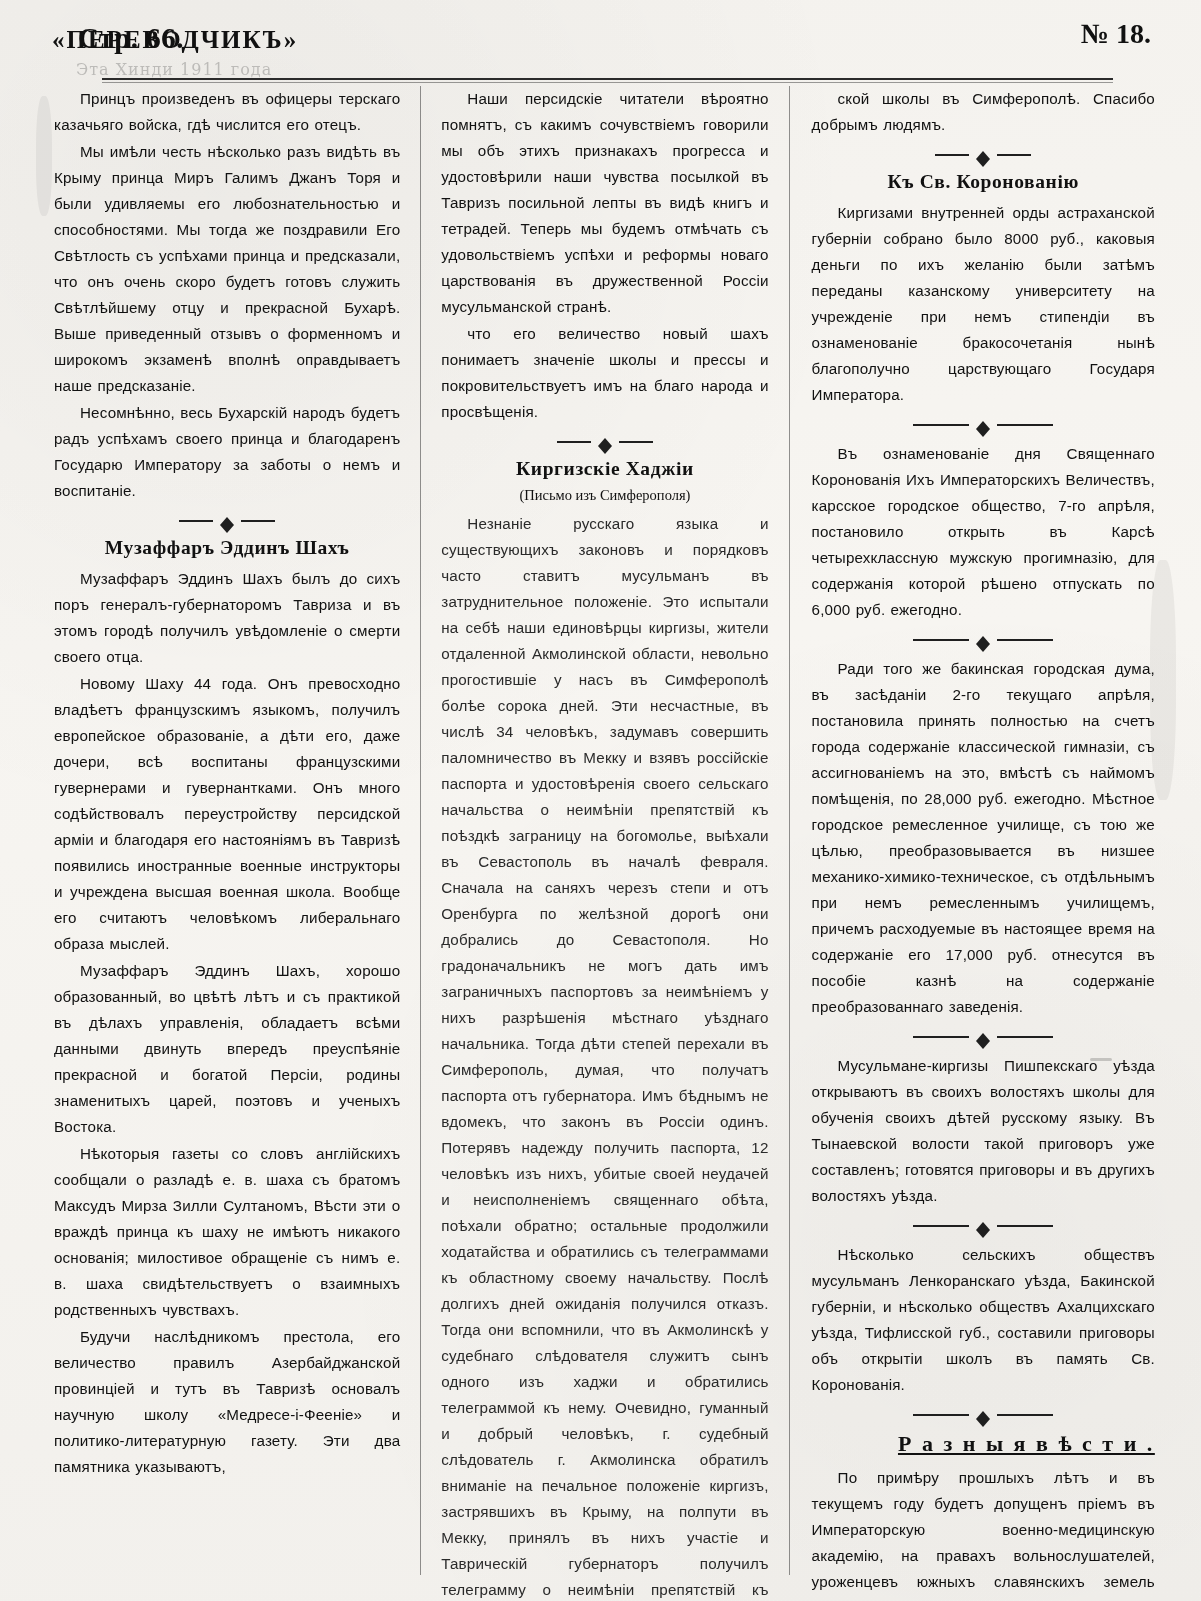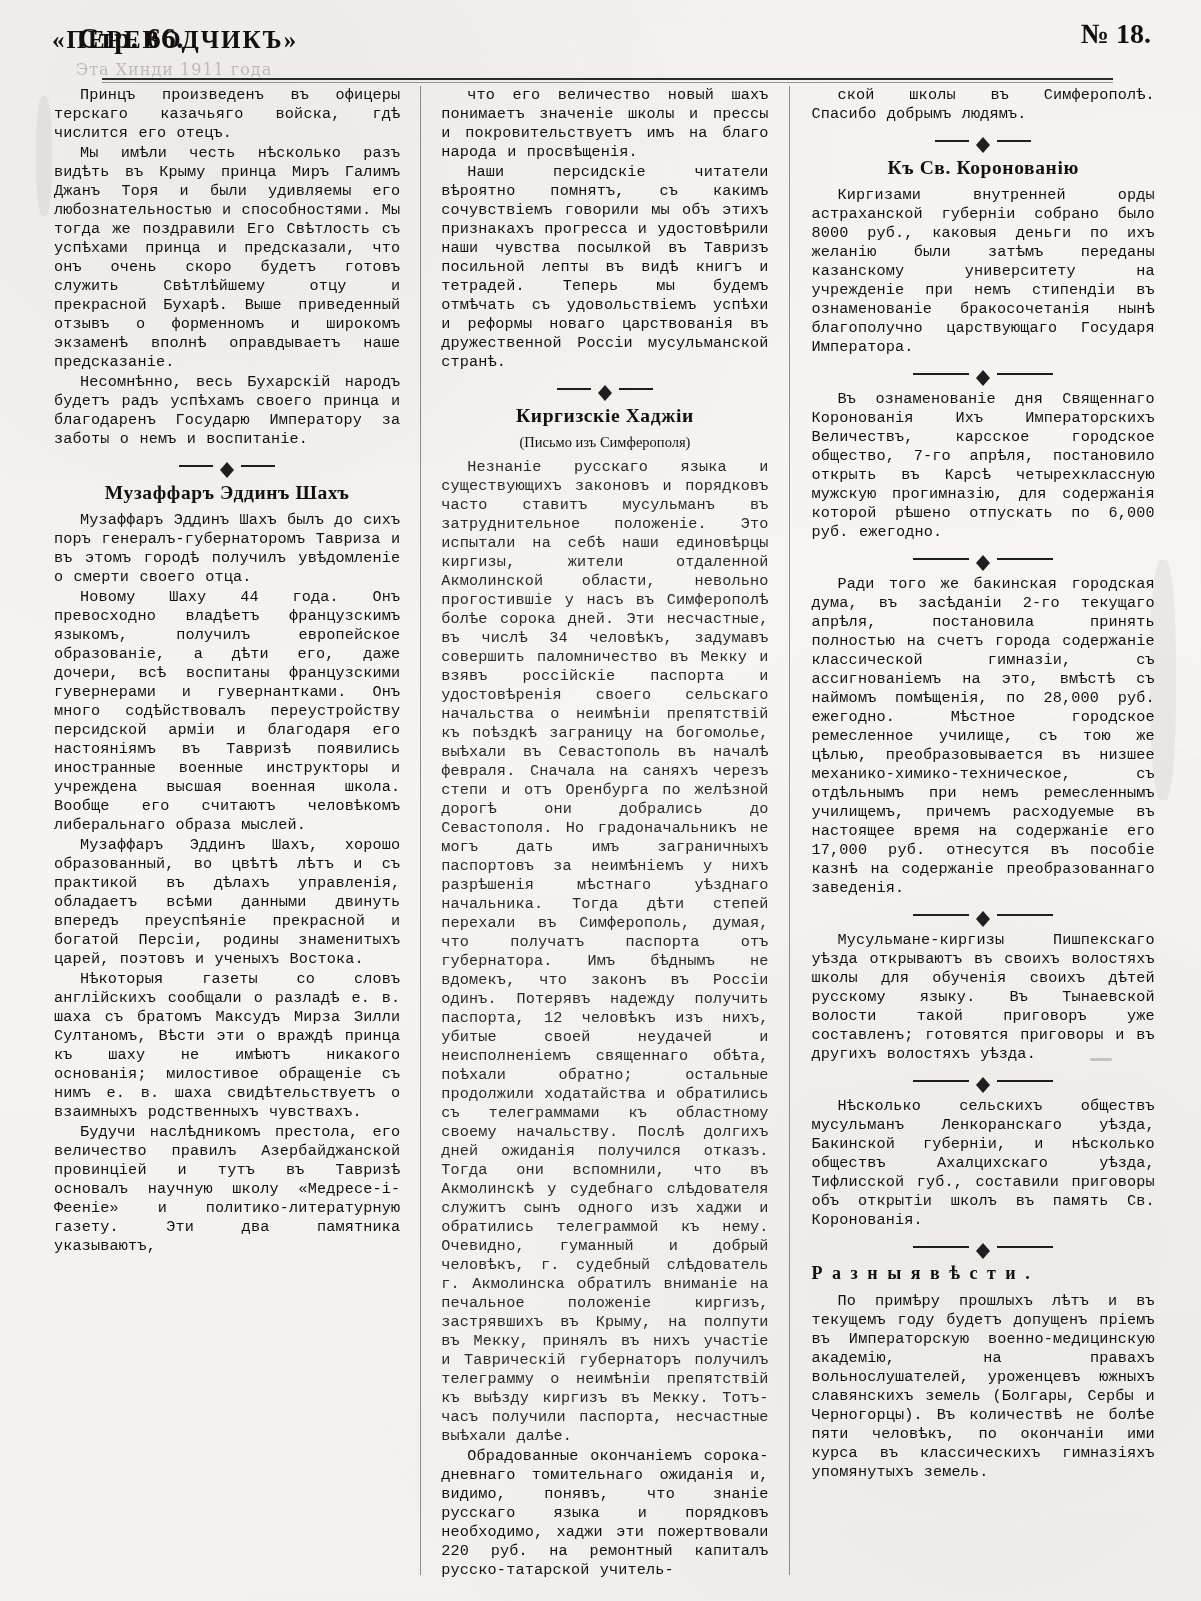--- a/index.html
+++ b/index.html
@@ -103,47 +103,48 @@
   }
   .col.c1 { padding-left: 2px; padding-right: 20px; }
   .col.c2 { padding-left: 20px; padding-right: 20px; }
   .col.c3 { padding-left: 22px; padding-right: 2px; }
 
   p.para {
     margin: 0 0 1px 0;
     text-indent: 26px;
     text-align: justify;
     font-size: 15.2px;
-    line-height: 19px;
-    font-family: Liberation Mono, monospace;
+    line-height: 26px;
+    font-family: Liberation Sans, sans-serif;
     letter-spacing: 0.15px;
     word-spacing: 1px;
   }
   p.para.faded { color: #2a2a2a; }
   .small-head {
     text-align: center;
     font-weight: bold;
     font-size: 19.5px;
     margin: 6px 0 7px 0;
     letter-spacing: 0.6px;
     font-family: "Liberation Serif", serif;
   }
   .sub-head {
     text-align: center;
     font-size: 14.5px;
     margin: 0 0 7px 0;
     font-family: "Liberation Serif", serif;
   }
   .section-head {
-    text-align: left;
-    font-weight: bold;
-    font-size: 18px;
+    text-align: right;
+    font-weight: bold;
+    font-size: 22px;
     margin: 4px 0 8px 0;
     letter-spacing: 2.5px;
     font-family: "Liberation Serif", serif;
+    text-decoration: underline;
   }
   
   .divider {
     display: flex;
     align-items: center;
     justify-content: center;
     margin: 9px 0 8px 0;
     height: 16px;
   }
   .divider .dline {
@@ -212,22 +213,22 @@
       <div class="small-head">Музаффаръ Эддинъ Шахъ</div>
 
       <p class="para">Музаффаръ Эддинъ Шахъ былъ до сихъ поръ генералъ-губернаторомъ Тавриза и въ этомъ городѣ получилъ увѣдомленіе о смерти своего отца.</p>
       <p class="para">Новому Шаху 44 года. Онъ превосходно владѣетъ французскимъ языкомъ, получилъ европейское образованіе, а дѣти его, даже дочери, всѣ воспитаны французскими гувернерами и гувернантками. Онъ много содѣйствовалъ переустройству персидской арміи и благодаря его настояніямъ въ Тавризѣ появились иностранные военные инструкторы и учреждена высшая военная школа. Вообще его считаютъ человѣкомъ либеральнаго образа мыслей.</p>
       <p class="para">Музаффаръ Эддинъ Шахъ, хорошо образованный, во цвѣтѣ лѣтъ и съ практикой въ дѣлахъ управленія, обладаетъ всѣми данными двинуть впередъ преуспѣяніе прекрасной и богатой Персіи, родины знаменитыхъ царей, поэтовъ и ученыхъ Востока.</p>
       <p class="para">Нѣкоторыя газеты со словъ англійскихъ сообщали о разладѣ е. в. шаха съ братомъ Максудъ Мирза Зилли Султаномъ, Вѣсти эти о враждѣ принца къ шаху не имѣютъ никакого основанія; милостивое обращеніе съ нимъ е. в. шаха свидѣтельствуетъ о взаимныхъ родственныхъ чувствахъ.</p>
       <p class="para">Будучи наслѣдникомъ престола, его величество правилъ Азербайджанской провинціей и тутъ въ Тавризѣ основалъ научную школу «Медресе-і-Фееніе» и политико-литературную газету. Эти два памятника указываютъ,</p>
     </div>
 
     <div class="col c2">
+      <p class="para">Наши персидскіе читатели вѣроятно помнятъ, съ какимъ сочувствіемъ говорили мы объ этихъ признакахъ прогресса и удостовѣрили наши чувства посылкой въ Тавризъ посильной лепты въ видѣ книгъ и тетрадей. Теперь мы будемъ отмѣчать съ удовольствіемъ успѣхи и реформы новаго царствованія въ дружественной Россіи мусульманской странѣ.</p>
       <p class="para">что его величество новый шахъ понимаетъ значеніе школы и прессы и покровительствуетъ имъ на благо народа и просвѣщенія.</p>
-      <p class="para">Наши персидскіе читатели вѣроятно помнятъ, съ какимъ сочувствіемъ говорили мы объ этихъ признакахъ прогресса и удостовѣрили наши чувства посылкой въ Тавризъ посильной лепты въ видѣ книгъ и тетрадей. Теперь мы будемъ отмѣчать съ удовольствіемъ успѣхи и реформы новаго царствованія въ дружественной Россіи мусульманской странѣ.</p>
 
       <div class="divider">
         <span class="dline"></span>
         <span class="dgem"></span>
         <span class="dline"></span>
       </div>
 
       <div class="small-head">Киргизскіе Хаджіи</div>
       <div class="sub-head">(Письмо изъ Симферополя)</div>
 

